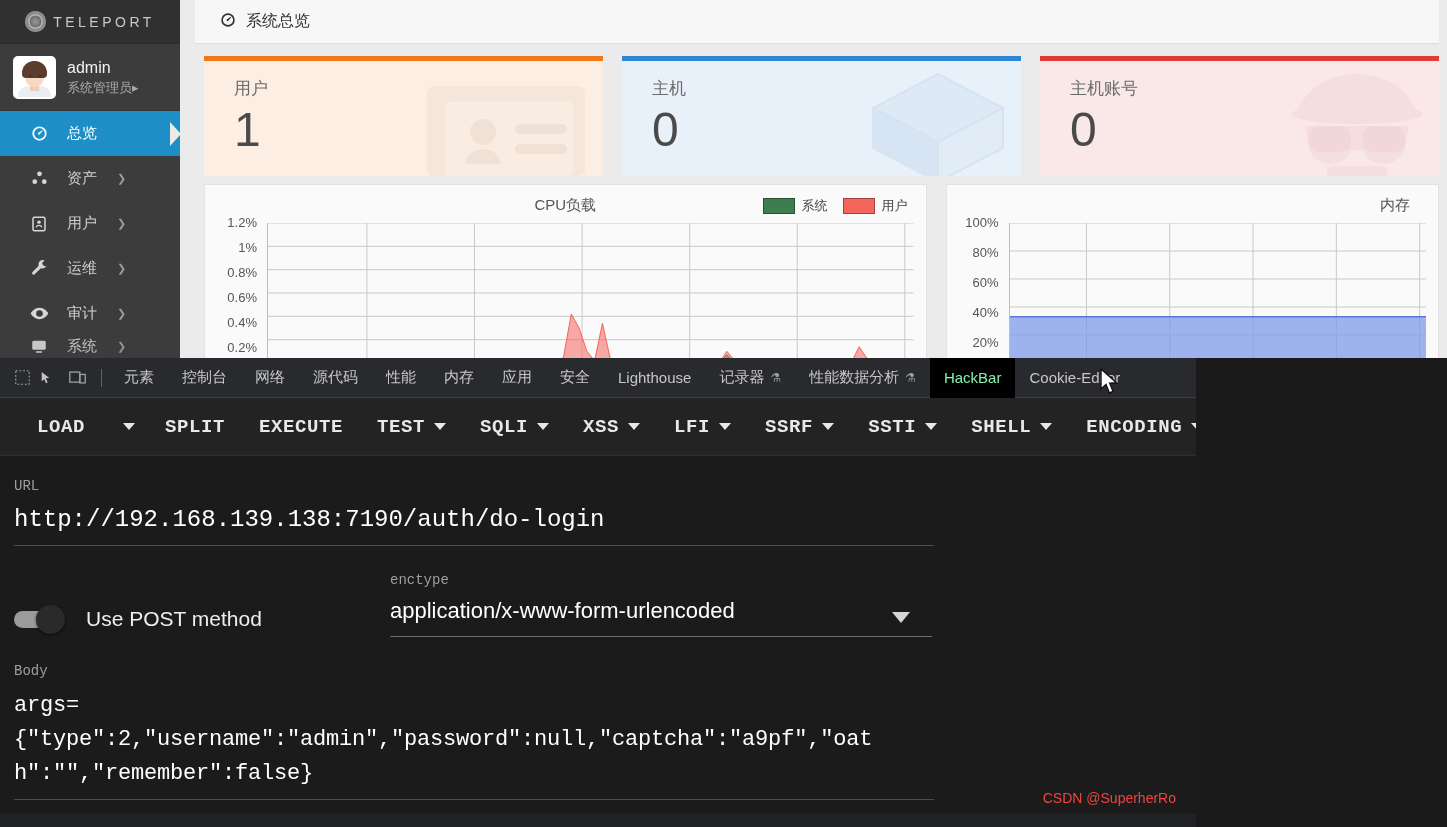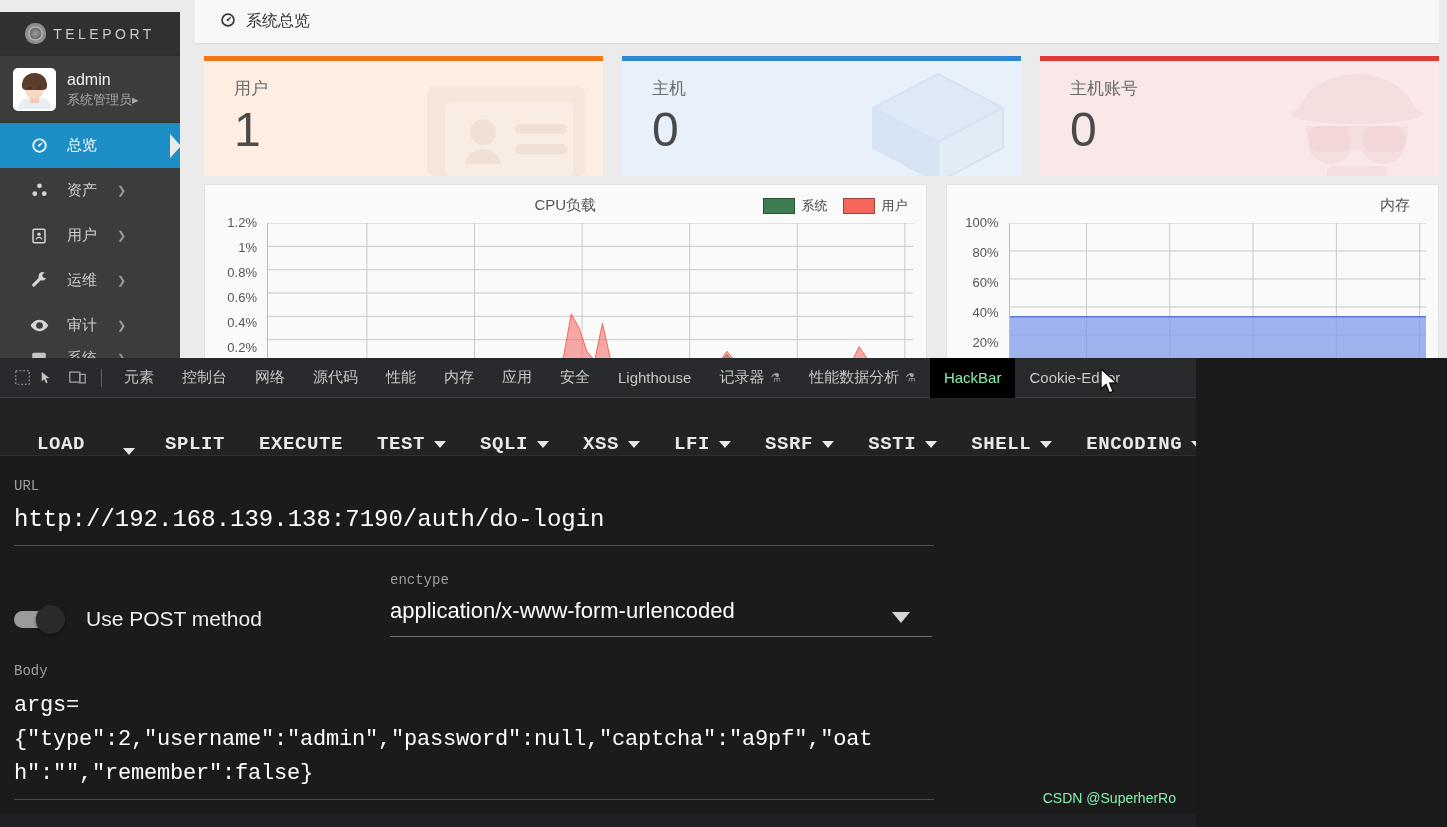--- a/index.html
+++ b/index.html
@@ -8,21 +8,21 @@
     overflow: hidden;
     background: #1a1a1a;
     font-family: "Liberation Sans", "DejaVu Sans", sans-serif;
   }
   #root { position: relative; width: 1447px; height: 827px; }
 
   
   .page { position: absolute; left: 0; top: 0; width: 1447px; height: 358px; background: #ebebeb; overflow: hidden; }
 
   .sidebar {
-    position: absolute; left: 0; top: 12px; width: 180px; height: 358px;
+    position: absolute; left: 0; top: 0; width: 180px; height: 358px;
     background: #3c3c3c;
   }
   .brand {
     height: 44px; background: #303030; display: flex; align-items: center;
     justify-content: center; gap: 7px; border-bottom: 1px solid #2b2b2b;
   }
   .brand-logo { width: 21px; height: 21px; border-radius: 50%;
     background: radial-gradient(circle at 50% 50%, #9a9a9a 0%, #6e6e6e 38%, #bbb 42%, #7a7a7a 60%, #a9a9a9 100%);
     box-shadow: inset 0 0 0 2px #8d8d8d; }
   .brand-text { color: #c9c9c9; font-size: 14px; letter-spacing: 3.5px; }
@@ -85,21 +85,21 @@
   .dt-tab { color: #c7c7c7; font-size: 15px; padding: 0 14px; height: 40px; display: flex;
     align-items: center; gap: 6px; cursor: pointer; white-space: nowrap; }
   .dt-tab.active { background: #000; color: #86efac; }
   .flask { font-size: 12px; color: #9aa0a6; }
 
   .cursor { position: absolute; left: 1100px; top: 368px; width: 0; height: 0; pointer-events: none; }
   .cursor svg { display: block; }
 
   
   .hb { background: #232323; }
-  .hb-menu { height: 58px; display: flex; align-items: flex-end; gap: 0; padding-left: 20px;
+  .hb-menu { height: 58px; display: flex; align-items: center; gap: 0; padding-left: 20px;
     border-bottom: 1px solid #2e2e2e; overflow: hidden; }
   .hb-btn { color: #e8e8e8; font-family: "Liberation Mono", "DejaVu Sans Mono", monospace;
     font-weight: bold; font-size: 19px; letter-spacing: .6px; padding: 0 17px; display: flex;
     align-items: center; gap: 9px; cursor: pointer; white-space: nowrap; }
   .hb-split { width: 1px; height: 26px; background: #4a4a4a; margin: 0 4px; }
   .caret { width: 0; height: 0; border-left: 6px solid transparent; border-right: 6px solid transparent;
     border-top: 7px solid #e8e8e8; }
 
   .hb-body { padding: 22px 0 0 14px; background: #1b1b1b; height: 358px; position: relative; }
   .fld-label { color: #9e9e9e; font-size: 14px; font-family: "Liberation Mono","DejaVu Sans Mono",monospace; }
@@ -121,21 +121,21 @@
   .enc-line { height: 1px; background: #6d6d6d; margin-top: 12px; }
 
   .modify-btn { margin-left: 33px; background: #2c2c2c; color: #fff; border-radius: 5px;
     padding: 15px 26px; font-size: 19px; font-weight: bold; letter-spacing: 1.3px; cursor: pointer;
     align-self: center; margin-bottom: 6px; }
 
   .bodyfield { padding-top: 26px; }
   .body-text { color: #fff; font-size: 22px; font-family: "Liberation Mono","DejaVu Sans Mono",monospace;
     line-height: 34px; padding-top: 10px; letter-spacing: -0.2px; }
 
-  .watermark { position: absolute; right: 20px; bottom: 8px; color: #86efac; font-size: 14px; margin-top: 44px; }
+  .watermark { position: absolute; right: 20px; bottom: 8px; color: #ef4444; font-size: 14px; margin-top: 44px; }
 </style>
 </head>
 <body>
 
 <div id="root">
 
   <div class="page">
 
     <div class="sidebar">
       <div class="brand">

